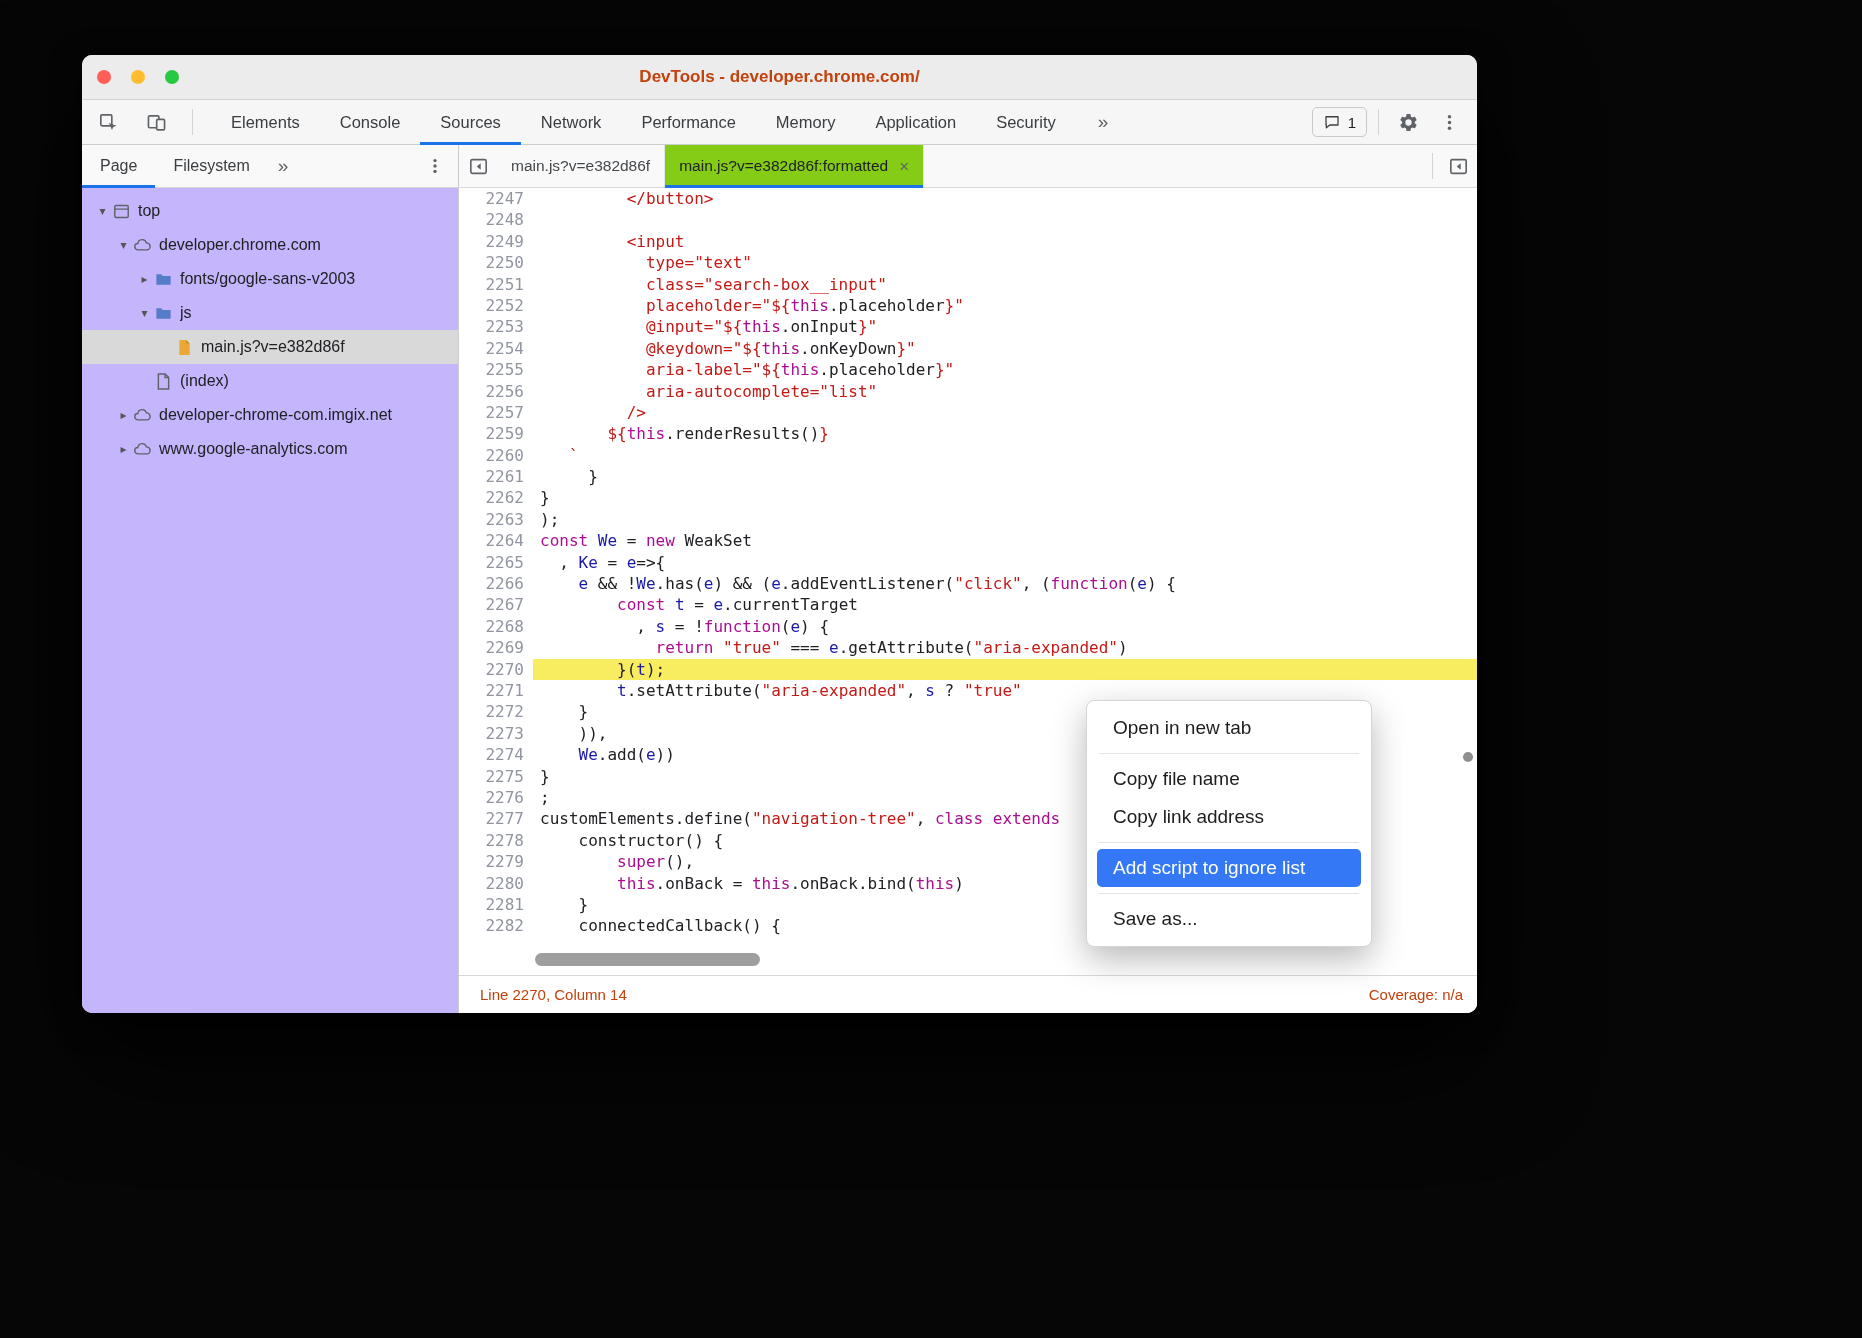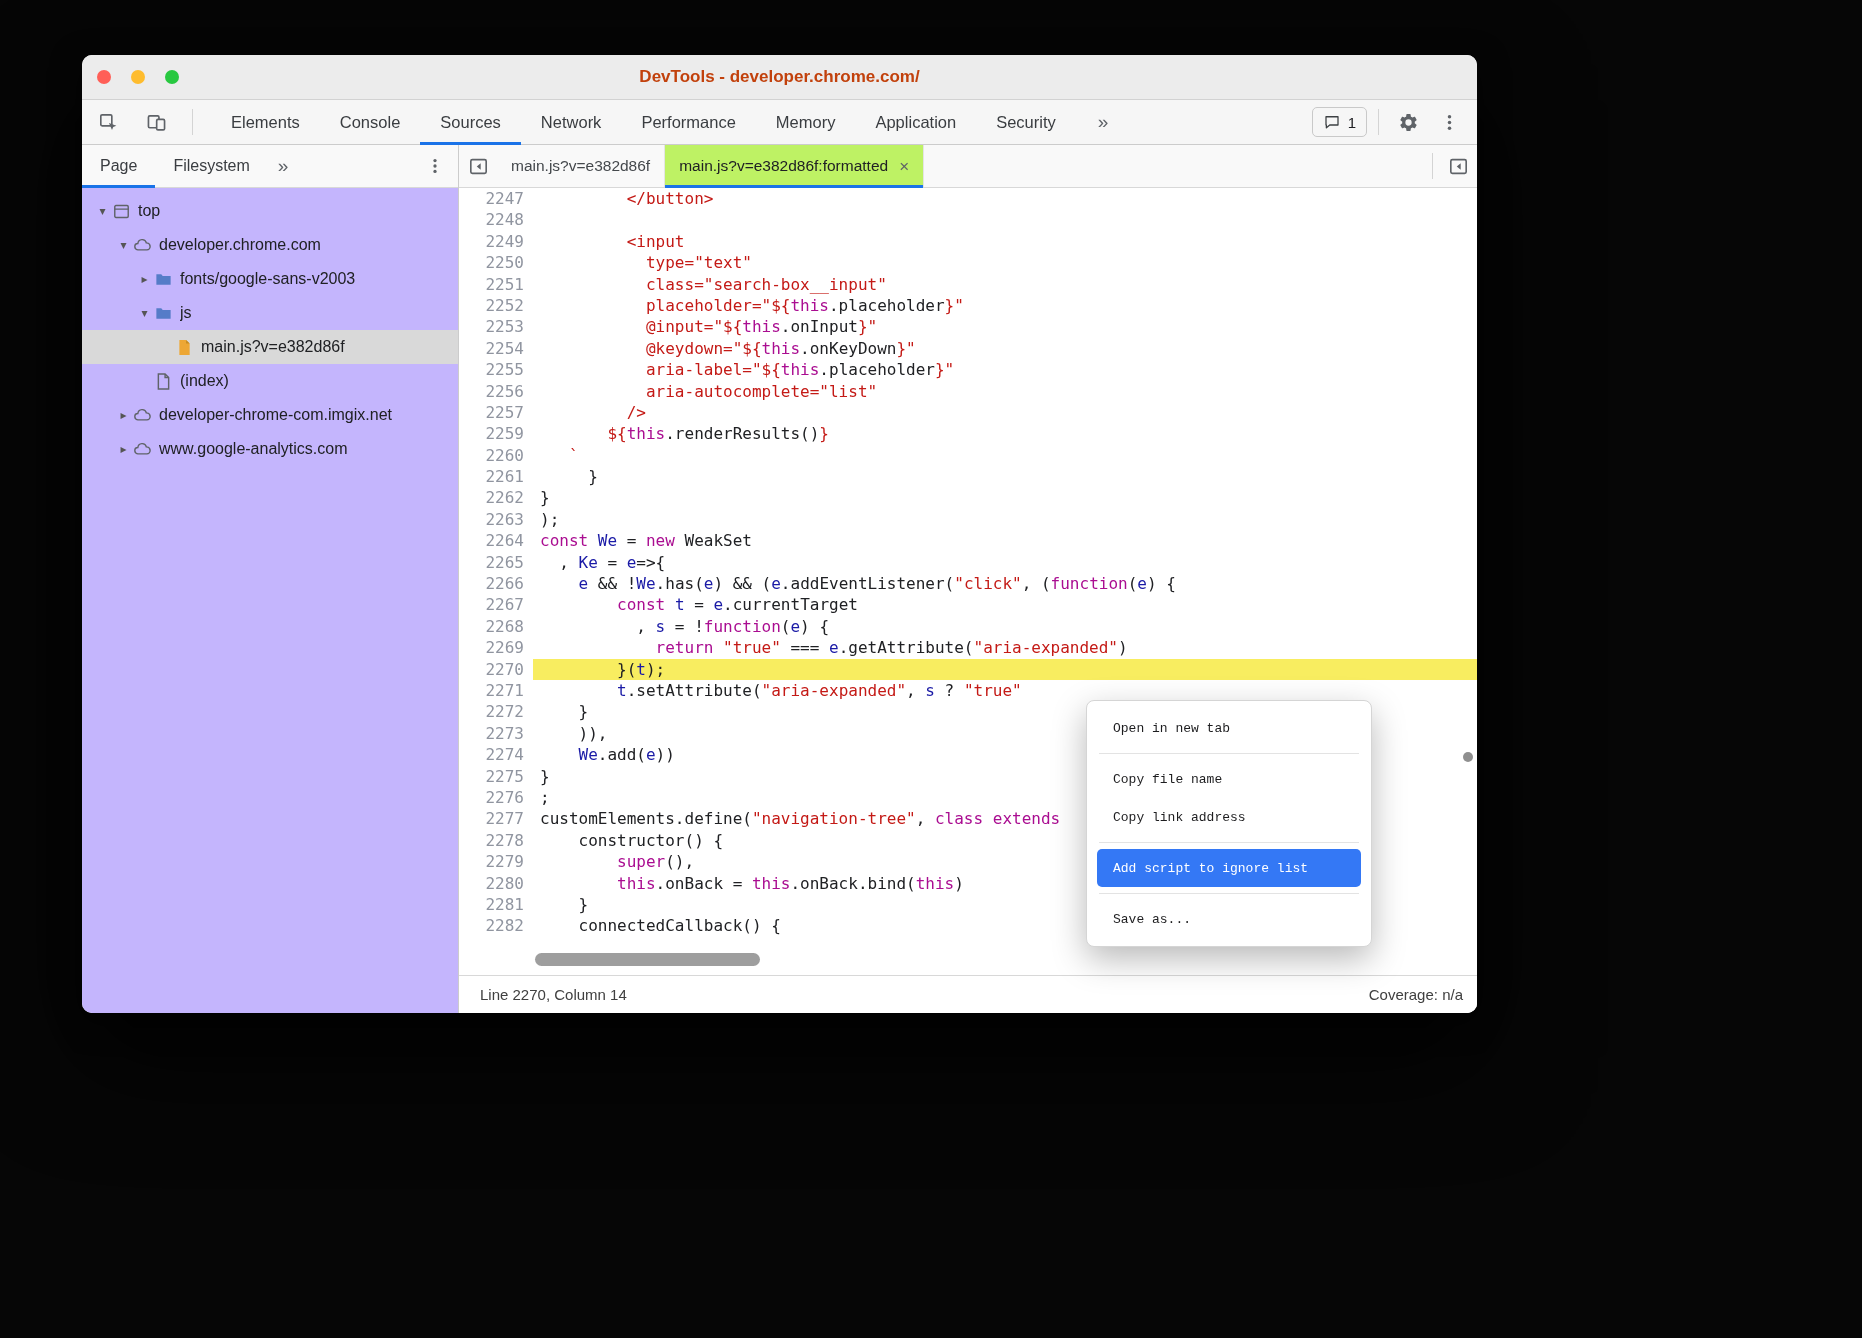--- a/index.html
+++ b/index.html
@@ -55,44 +55,44 @@
   .tlabel { overflow:hidden; }
 
   
   .editor { flex:1; min-width:0; display:flex; flex-direction:column; background:#fff; }
   .etabs { height:43px; flex:none; display:flex; align-items:center; border-bottom:1px solid #d8d8d8; background:#f9f9f9; }
   .etoggle { width:38px; height:100%; border:none; background:none; display:flex; align-items:center; justify-content:center; flex:none; }
   .etoggle svg { width:21px; height:21px; }
   .editor-tabs { display:flex; height:100%; }
   .etab { height:100%; display:flex; align-items:center; padding:0 14px; font-size:15.5px; color:#44484c;
     border-right:1px solid #e4e4e4; position:relative; }
-  .etab.active { background:#bef264; color:#202124; }
+  .etab.active { background:#84cc16; color:#202124; }
   .etab.active::after { content:""; position:absolute; left:0; right:0; bottom:-1px; height:3px; background:var(--accent-blue); }
   .etab-close { margin-left:11px; font-size:17px; color:#5f6368; line-height:1; }
   .espacer { flex:1; }
 
   .codewrap { flex:1; position:relative; overflow:hidden; font-family:"DejaVu Sans Mono", monospace;
     font-size:16px; line-height:21.4px; }
   .cline { display:flex; height:21.4px; }
   .gut { width:74px; flex:none; text-align:right; padding-right:9px; color:#9095a0; }
   .src { flex:1; white-space:pre; padding-left:7px; min-width:0; }
   .cline.hl .src { background:var(--highlight-yellow); }
   .tk-p{color:var(--plain)} .tk-k{color:var(--keyword)} .tk-s{color:var(--string)} .tk-v{color:var(--variable)}
   .hthumb { position:absolute; left:76px; bottom:9px; width:225px; height:13px; border-radius:7px; background:rgba(40,40,40,.45); }
   .vthumb { position:absolute; right:4px; top:564px; width:10px; height:10px; border-radius:50%; background:#8f8f8f; }
 
   .statusbar { height:38px; flex:none; border-top:1px solid #d8d8d8; display:flex; align-items:center;
-    justify-content:space-between; padding:0 14px 0 21px; font-size:15px; color:#404040; background:#fff; }
+    justify-content:space-between; padding:0 14px 0 21px; font-size:15px; color:#c2410c; background:#fff; }
 
   
   .context-menu { position:absolute; left:1004px; top:645px; width:286px; background:#fff;
     border:1px solid #d5d5d5; border-radius:8px; box-shadow:0 12px 34px rgba(0,0,0,.28);
     padding:8px 0; z-index:40; }
   .cm-item { height:38px; display:flex; align-items:center; margin:0 10px; padding:0 16px;
-    font-size:13px; color:#1d1d1f; border-radius:5px; white-space:nowrap;font-family:Liberation Mono, monospace; }
+    font-size:19px; color:#1d1d1f; border-radius:5px; white-space:nowrap; }
   .cm-item.highlighted { background:var(--menu-highlight-blue); color:#fff; }
   .cm-div { height:1px; background:#e3e3e3; margin:6px 12px; }
 </style>
 </head>
 <body>
 
 <div class="screen">
   <div class="window">
 
     <div class="titlebar">

